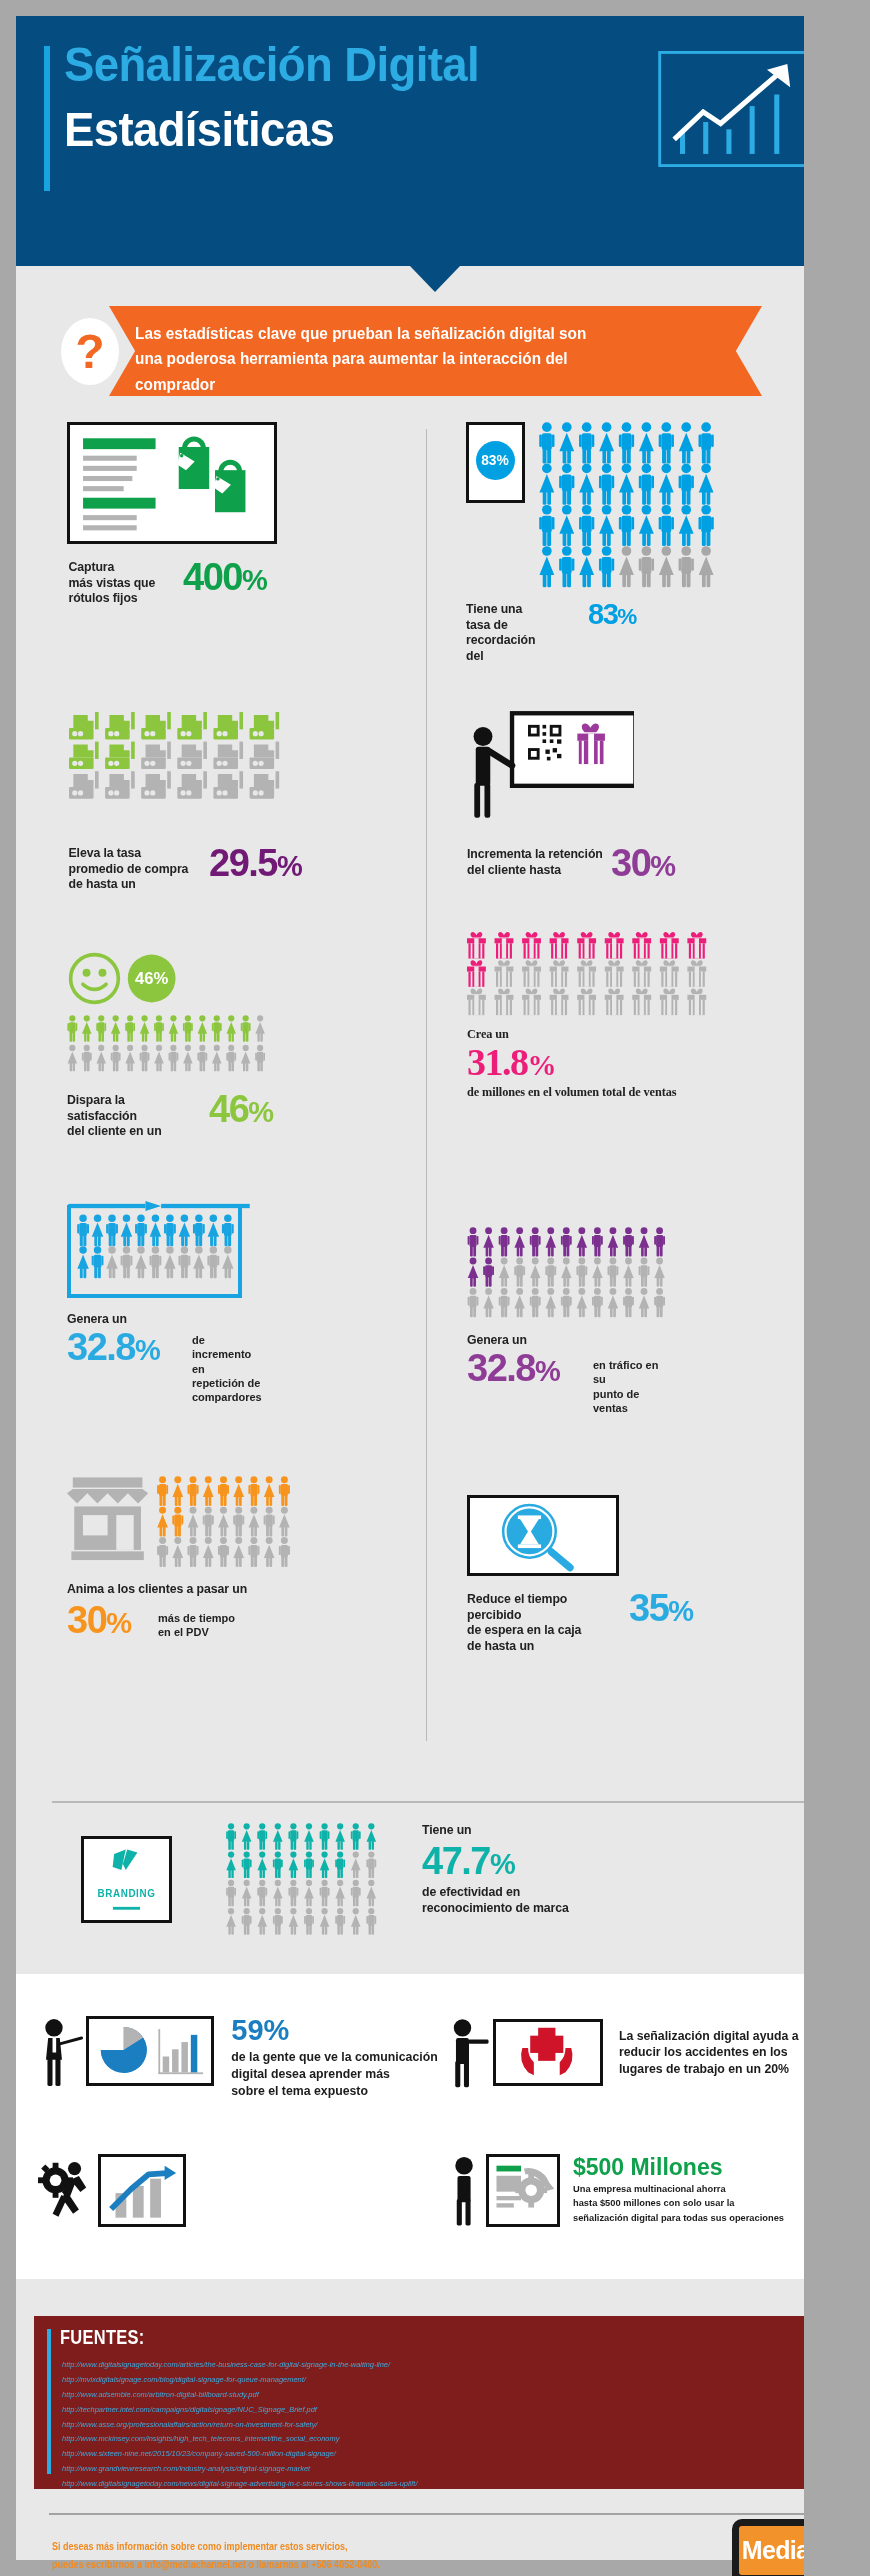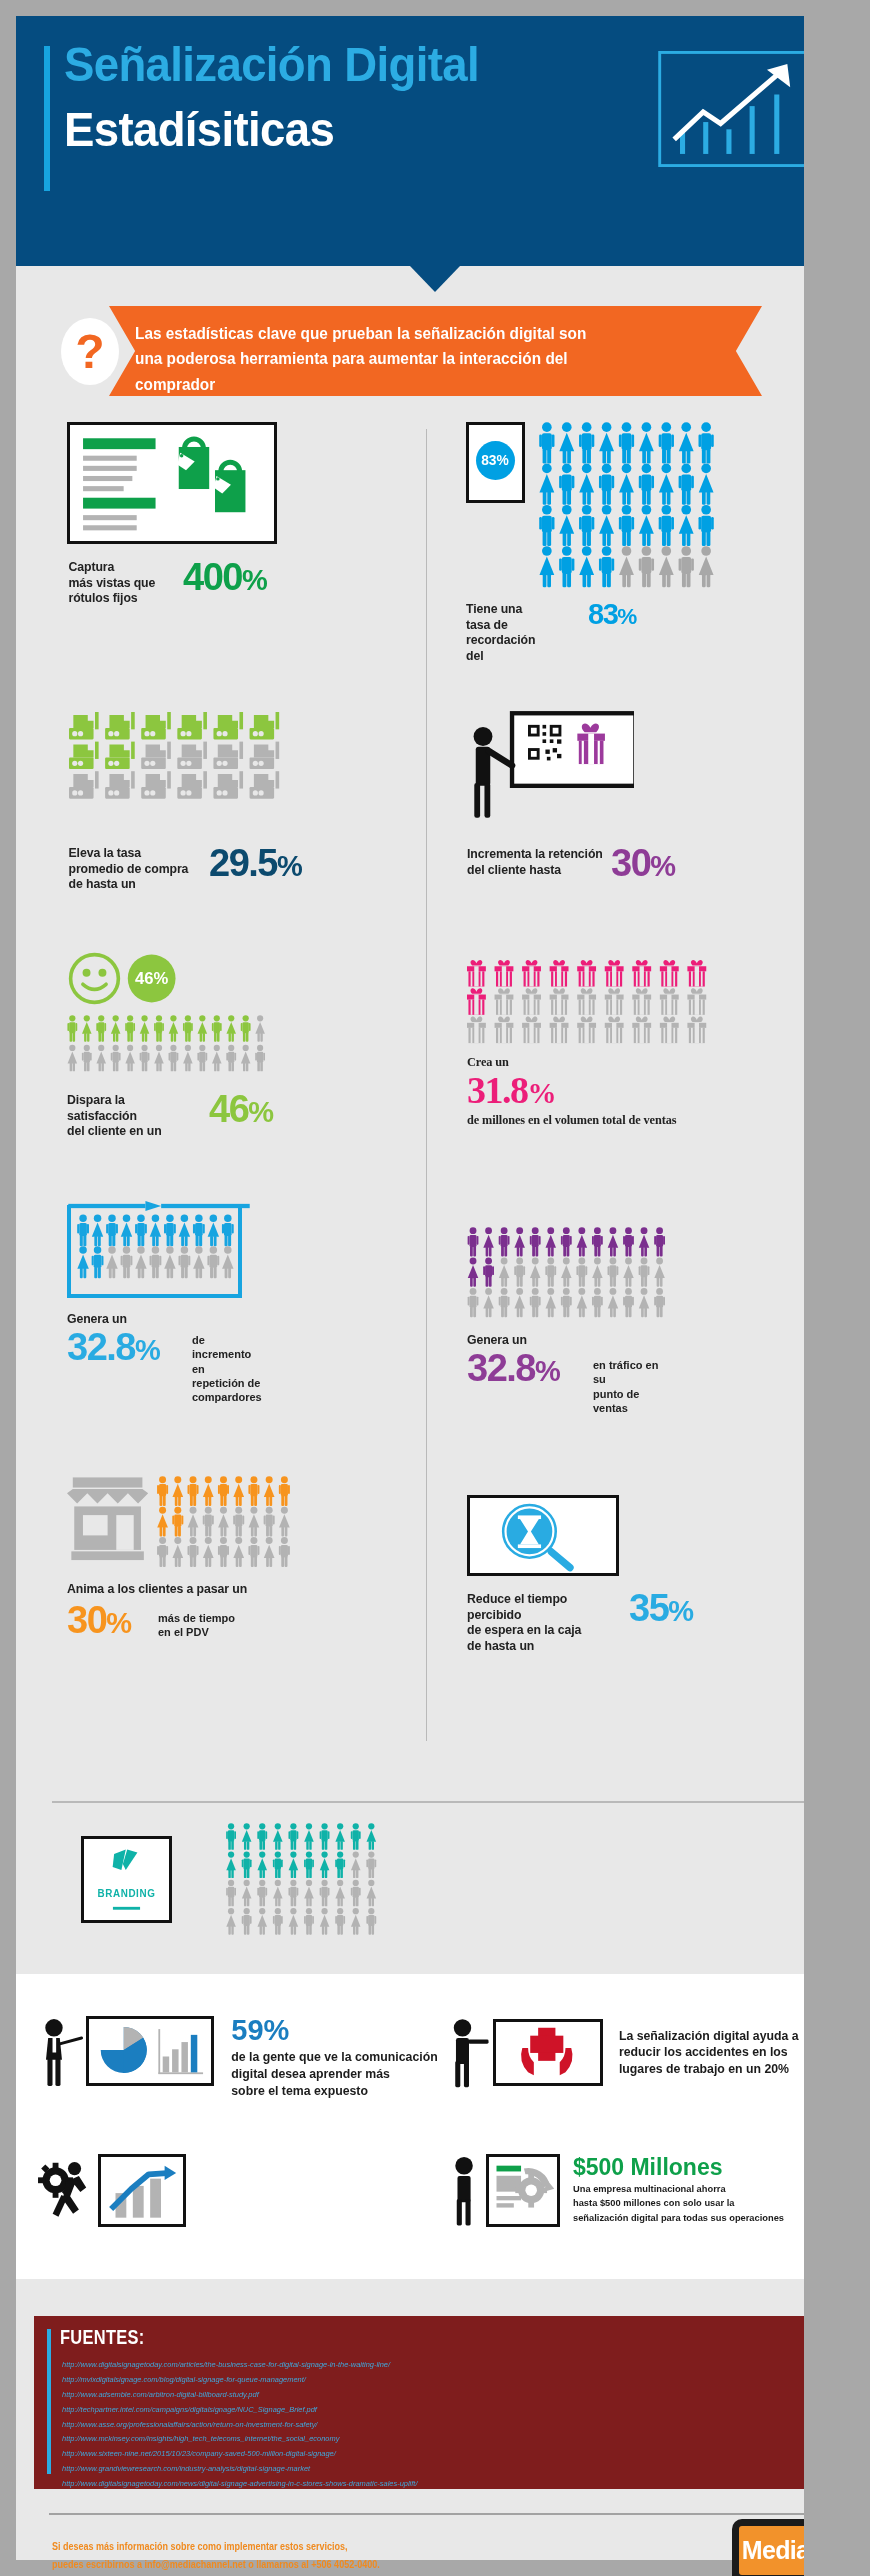--- a/index.html
+++ b/index.html
@@ -682,21 +682,21 @@
                 <use href="#mh" x="200" y="82" fill="#b3b3b3"></use>
                 <use href="#mh" x="250" y="82" fill="#b3b3b3"></use>
               </g>
         </svg>
       </div>
       <div style="position:absolute;left:1.5px;top:134px;">
         <div class="cell-label">Eleva la tasa</div>
         <div class="cell-label">promedio de compra</div>
         <div class="cell-label">de hasta un</div>
       </div>
-      <div class="bignum" style="position:absolute;left:142px;top:132px;color:#0c4a6e;">
+      <div class="bignum" style="position:absolute;left:142px;top:132px;color:#701a75;">
         <span>29.5</span><span class="pct">%</span>
       </div>
     </div>
 
     <div class="cell" style="left:451px; top:284px;">
       <div>
         <svg width="167" height="127" viewBox="0 0 230 175">
           <rect x="62" y="10" width="170" height="100" fill="#ffffff" stroke="#111111" stroke-width="6"></rect>
           <circle cx="22" cy="42" r="13" fill="#111111"></circle>
           <rect x="12" y="56" width="20" height="54" rx="4" fill="#111111"></rect>
@@ -970,21 +970,21 @@
       </div>
       <div style="position:absolute;left:0px;top:142px;">
         <div class="cell-label">Dispara la satisfacción</div>
         <div class="cell-label">del cliente en un</div>
       </div>
       <div class="bignum" style="position:absolute;left:142px;top:139px;color:#8cc63f;">
         <span>46</span><span class="pct">%</span>
       </div>
     </div>
 
-    <div class="cell" style="left:451px; top:537px;font-family:Liberation Serif, serif;">
+    <div class="cell" style="left:451px; top:509px;font-family:Liberation Serif, serif;">
       <div>
         <svg width="261" height="87" viewBox="0 0 360 120">
           <defs>
             <g id="gb">
               <path d="M7 9 C1 3 9 -3 13 6 C17 -3 25 3 19 9 Z"></path>
               <rect x="0" y="10" width="26" height="7"></rect>
               <rect x="2" y="17" width="22" height="21"></rect>
               <rect x="10" y="10" width="6" height="28" fill="#e8e8e8"></rect>
               <rect x="5" y="17" width="2.4" height="21" fill="#e8e8e8"></rect>
               <rect x="18.6" y="17" width="2.4" height="21" fill="#e8e8e8"></rect>
@@ -2031,20 +2031,28 @@
                 <circle cx="7" cy="4.6" r="4.3"></circle>
                 <rect x="2.6" y="10" width="8.8" height="15" rx="1.8"></rect>
                 <rect x="0.2" y="11.2" width="2.4" height="11" rx="1.1"></rect>
                 <rect x="11.4" y="11.2" width="2.4" height="11" rx="1.1"></rect>
                 <rect x="3.2" y="24" width="3.5" height="13" rx="1.2"></rect>
                 <rect x="7.3" y="24" width="3.5" height="13" rx="1.2"></rect>
               </g>
             </g>
       </svg>
     </div>
+    <div style="position:absolute;left:406px;top:45px;">
+      <div class="cell-label">Tiene un</div>
+      <div class="bignum" style="color:#0fb2a8;margin-top:2.9px;">
+        <span>47.7</span><span class="pct">%</span>
+      </div>
+      <div class="cell-label" style="margin-top:5.8px;">de efectividad en</div>
+      <div class="cell-label">reconocimiento de marca</div>
+    </div>
   </div>
 
   <div class="whitesec">
 
     <div class="wcell" style="left:22px; top:42px;">
       <div style="display:flex;">
         <svg width="45" height="73" viewBox="0 0 62 100">
           <circle cx="22" cy="16" r="12" fill="#111111"></circle>
           <path d="M14 30 L30 30 L33 60 L11 60 Z" fill="#111111"></path>
           <rect x="20" y="30" width="5" height="20" fill="#ffffff"></rect>

